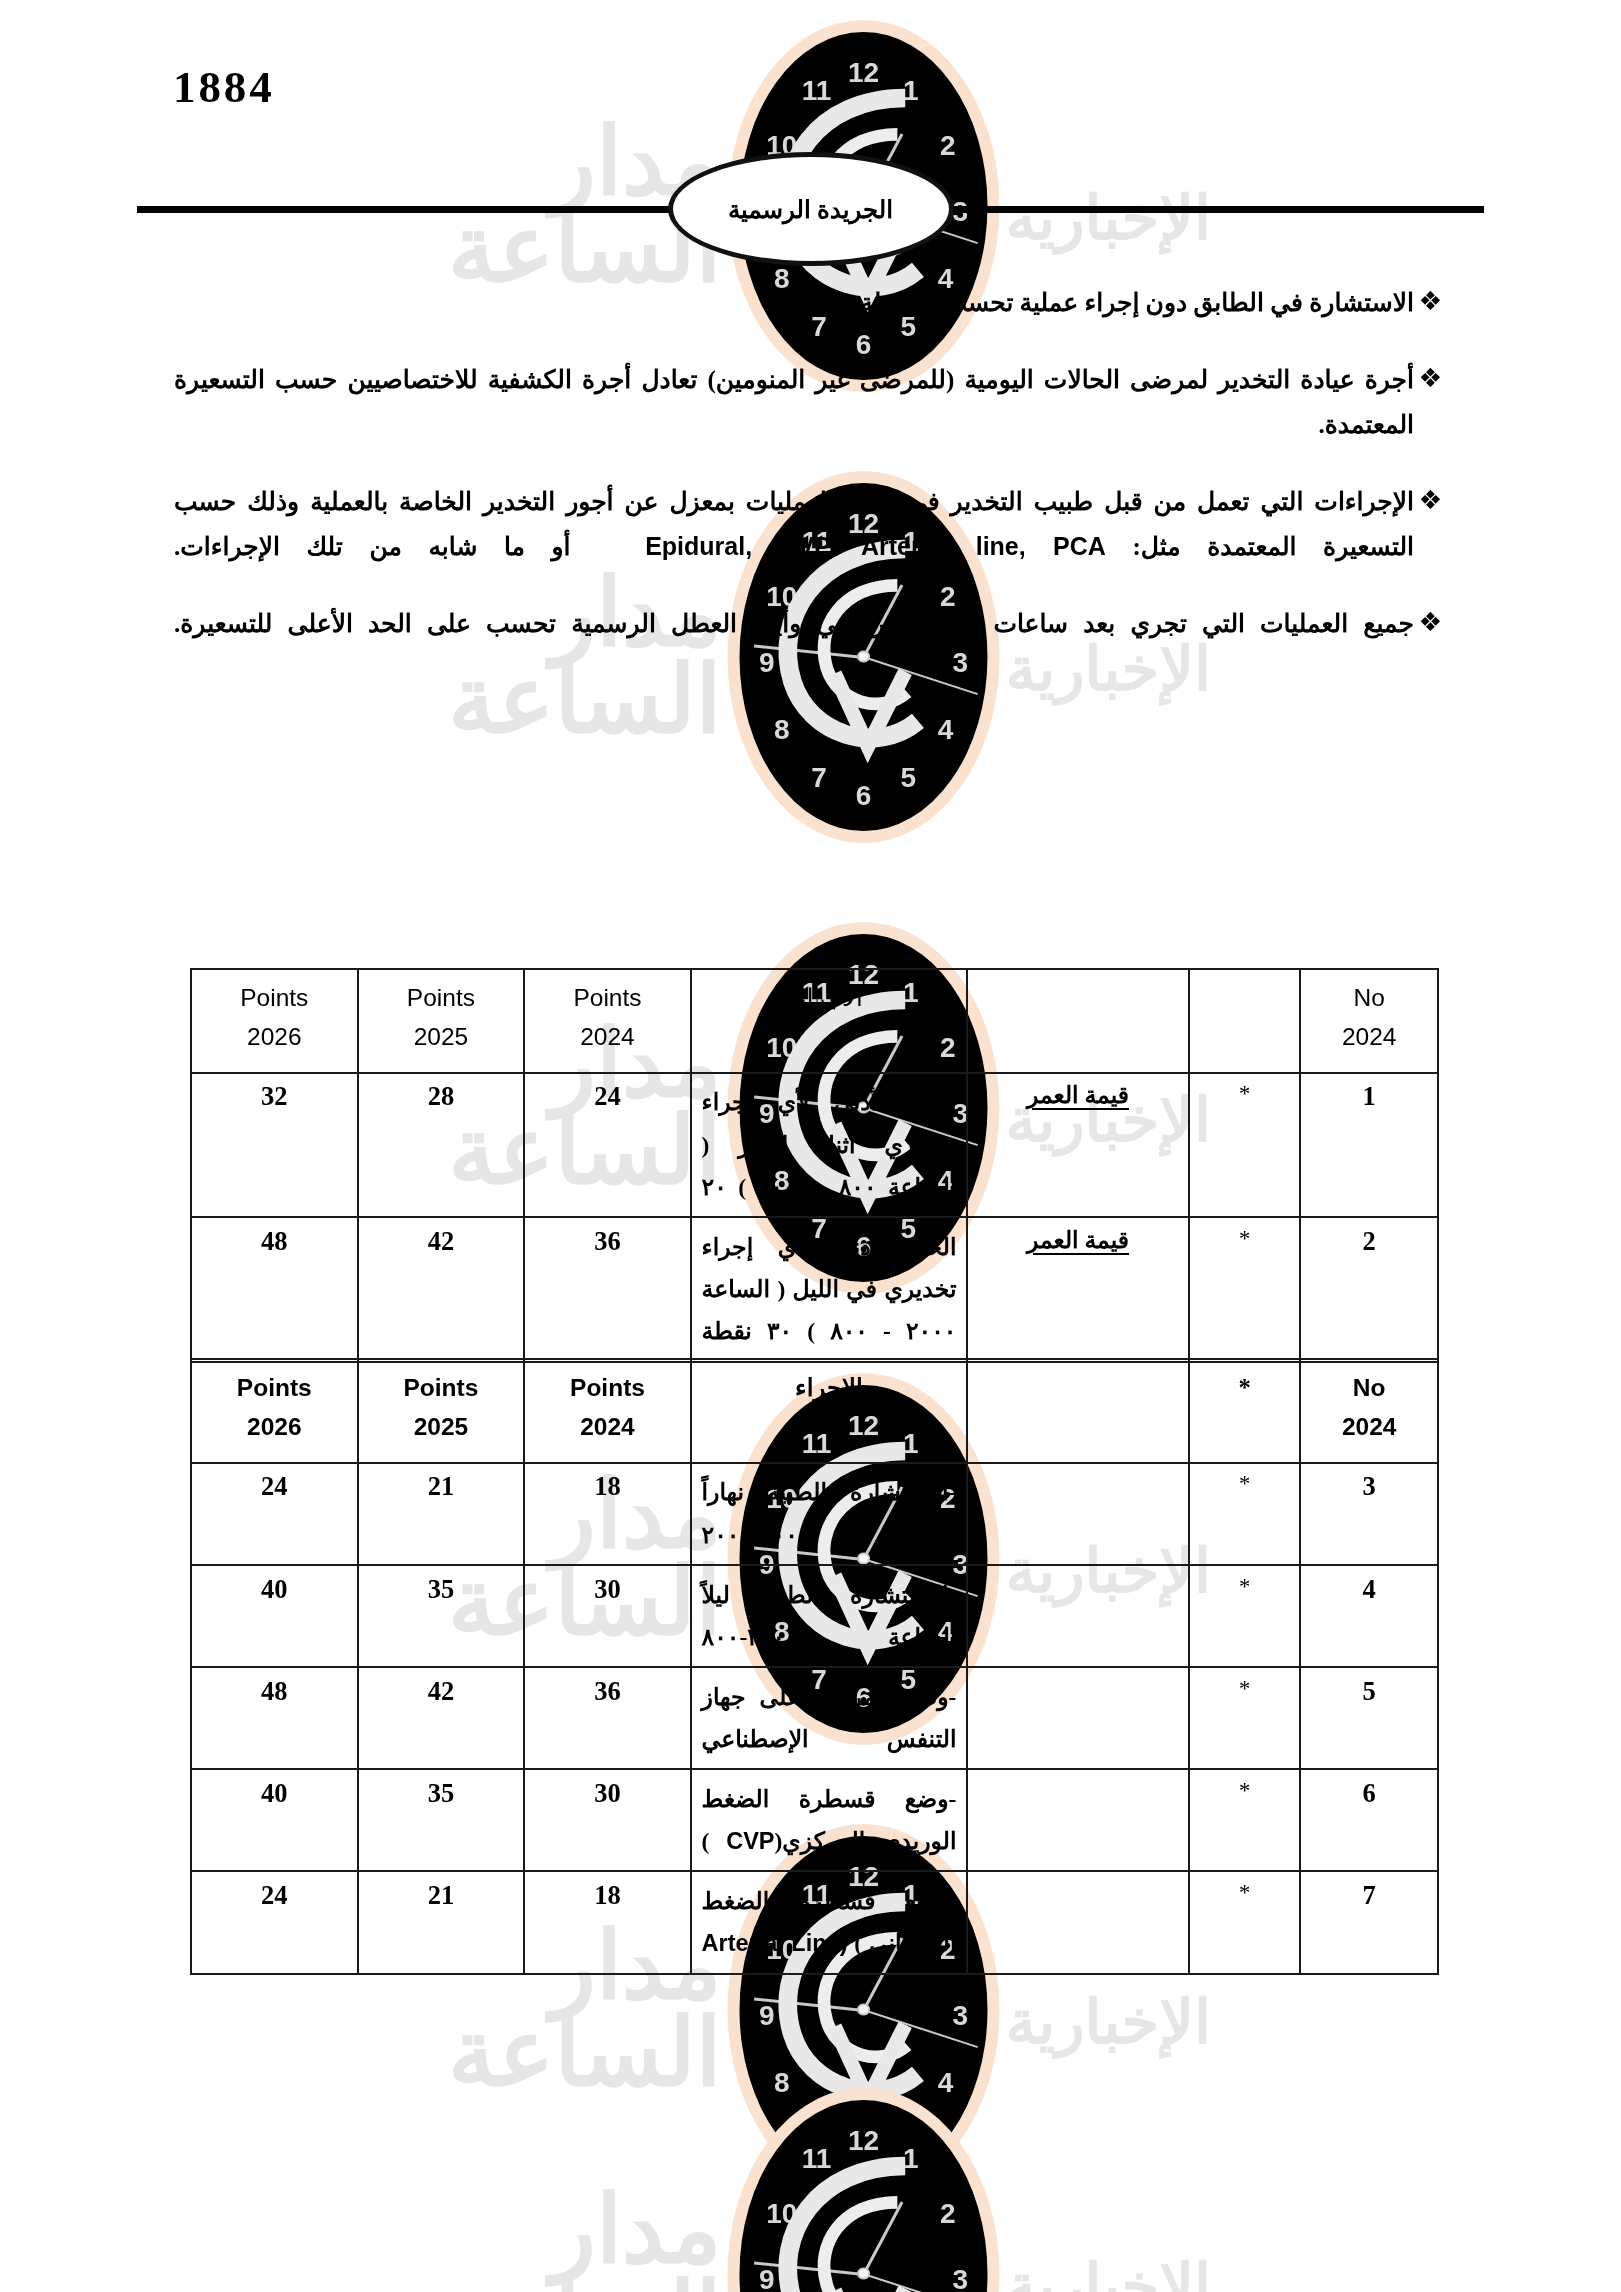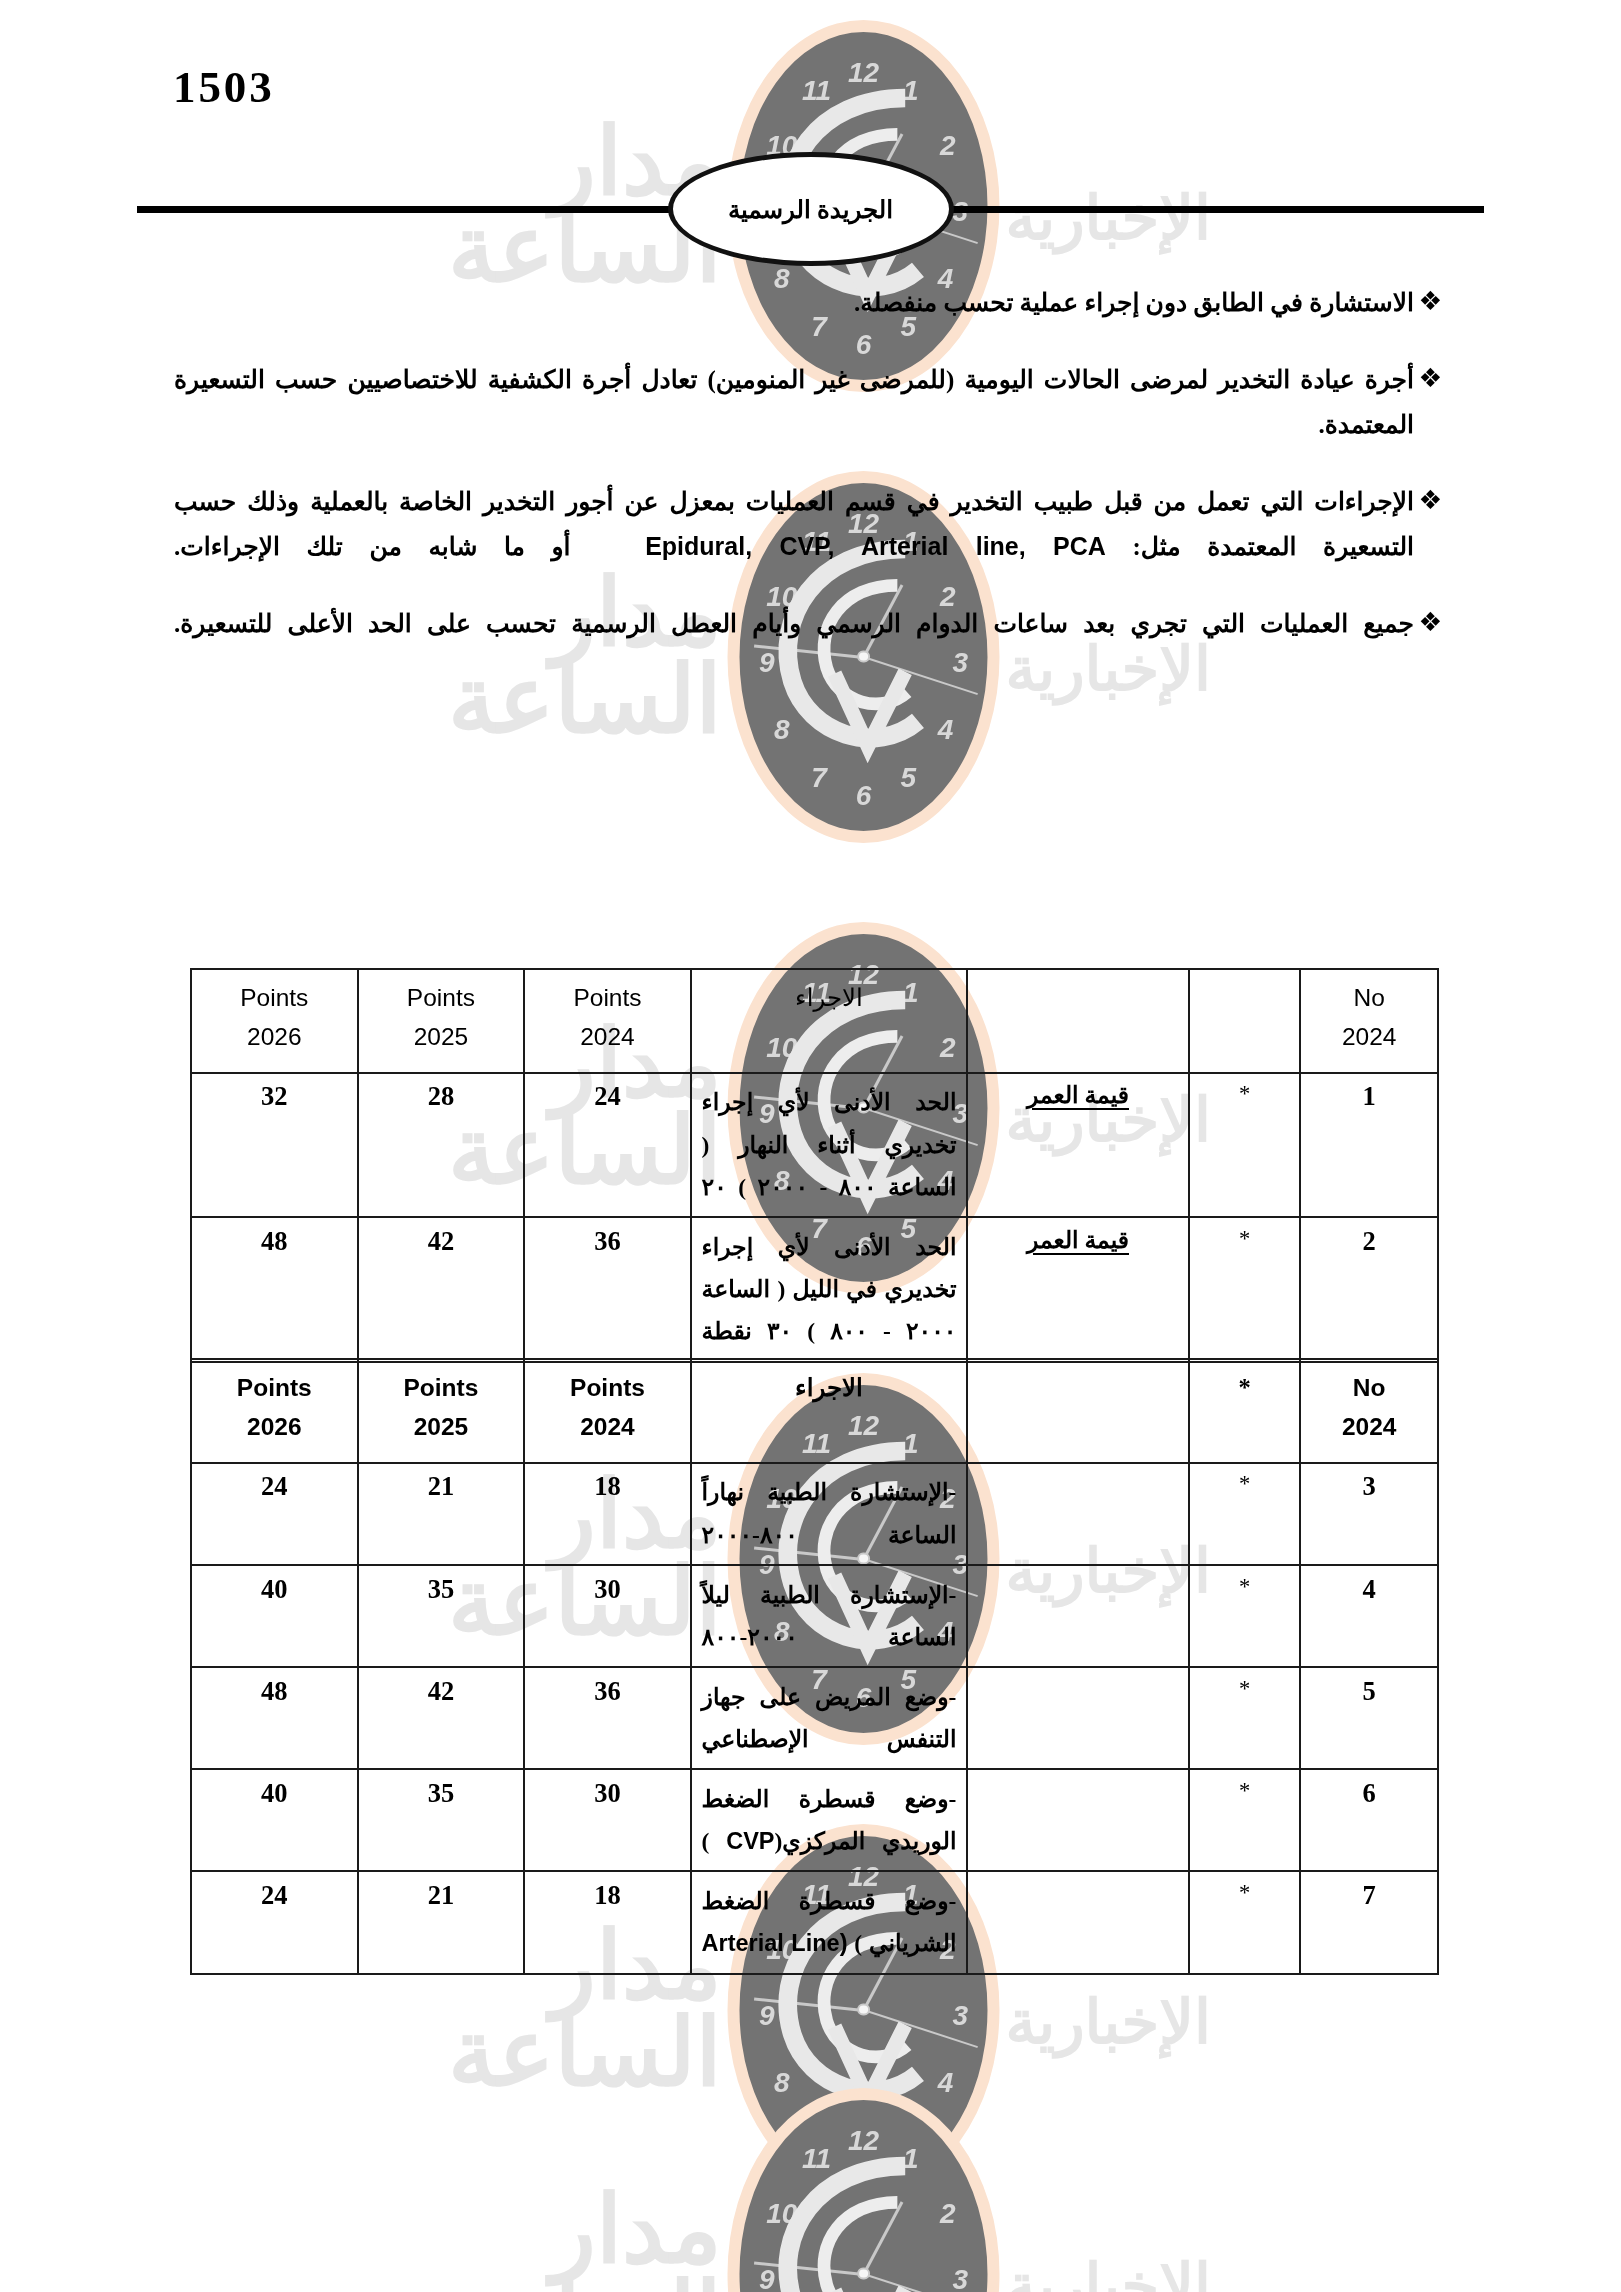--- a/index.html
+++ b/index.html
@@ -33,26 +33,25 @@
     transform: translateX(-50%);
     display: flex;
     align-items: center;
     justify-content: center;
   }
   .wm-clock {
     position: relative;
     width: 272px;
     height: 372px;
     border-radius: 50%;
-    background: #737373;
+    background: #000000;
     border: 12.7px solid #fbe2cf;
     box-sizing: border-box;
     flex: 0 0 auto;
     z-index: 2;
-    font-style: italic;
   }
   .wm-num {
     position: absolute;
     font-family: "Liberation Sans", sans-serif;
     font-size: 28px;
     font-weight: 700;
     color: #d8d8d8;
     transform: translate(-50%, -50%);
   }
   .wm-hand {
@@ -450,21 +449,21 @@
         <i class="wm-hand sec"></i>
         <i class="wm-pin"></i>
       </div>
       <div class="wm-word wm-right">
         <div class="l1">مدار</div>
         <div class="l2">الساعة</div>
       </div>
     </div>
   </div>
 
-  <div class="folio">1503</div>
+  <div class="folio">1884</div>
 
   <div class="rule-wrap">
     <div class="rule-line"></div>
     <div class="gazette-oval">
       <span>الجريدة الرسمية</span>
     </div>
   </div>
 
   <div class="body">
 

